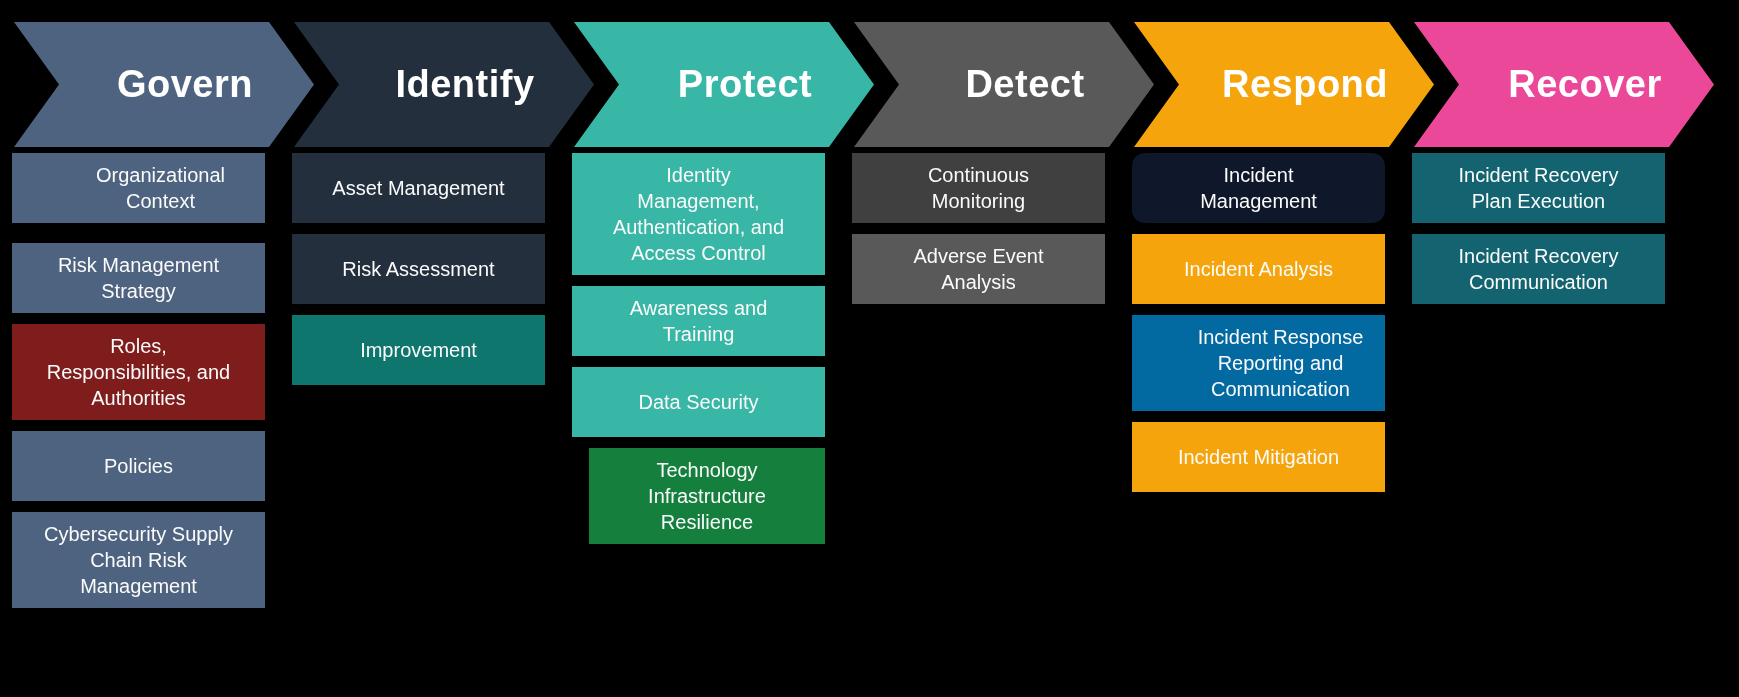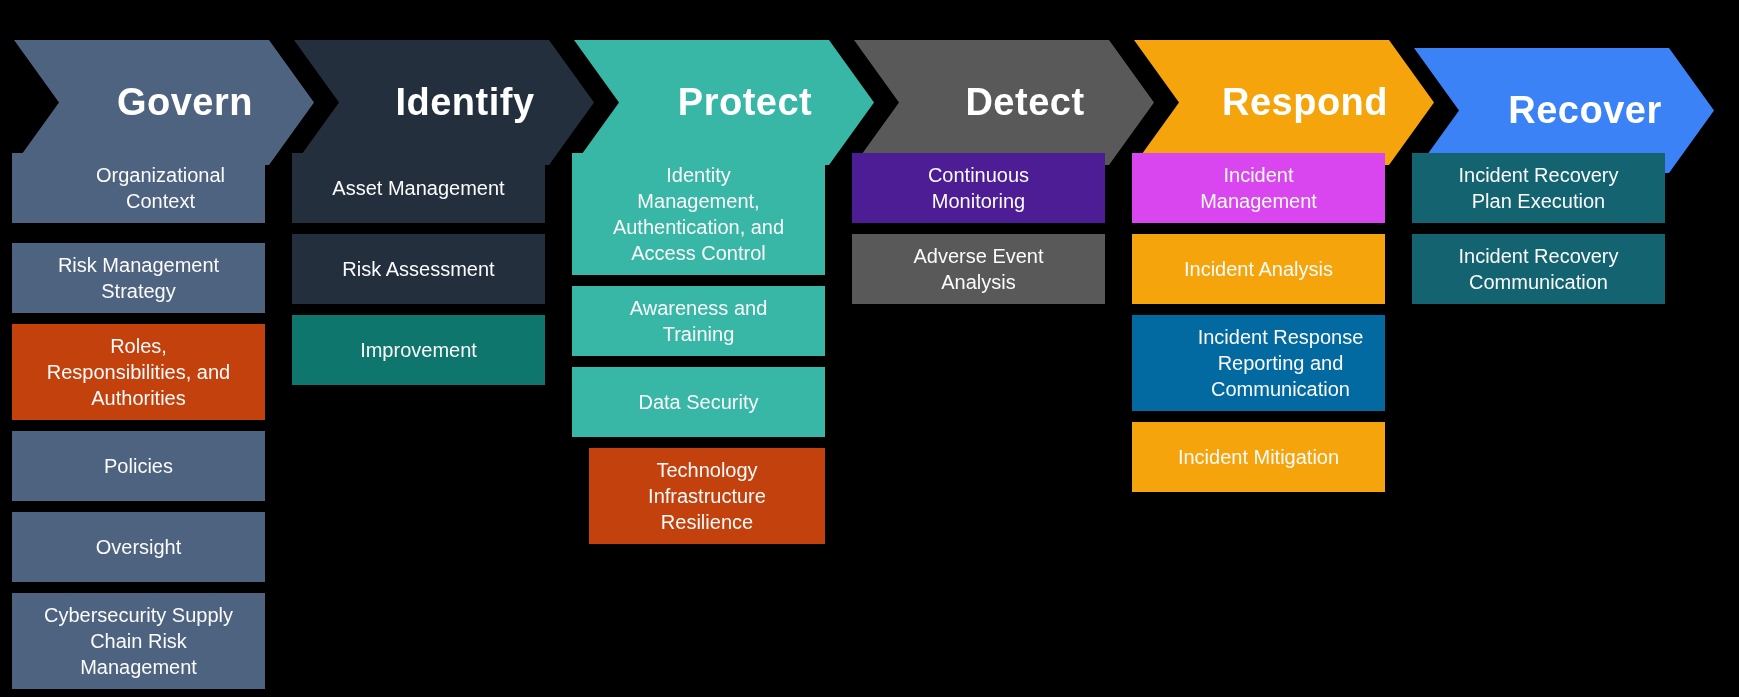--- a/index.html
+++ b/index.html
@@ -22,21 +22,21 @@
   }
   .col-0 { left: 12px; }
   .col-1 { left: 292px; }
   .col-2 { left: 572px; }
   .col-3 { left: 852px; }
   .col-4 { left: 1132px; }
   .col-5 { left: 1412px; }
 
   .chevron {
     position: absolute;
-    top: 40px;
+    top: 22px;
     left: 2px;
     width: 300px;
     height: 125px;
     clip-path: polygon(0 0, 255px 0, 100% 50%, 255px 100%, 0 100%, 45px 50%);
     display: flex;
     align-items: center;
     justify-content: center;
     padding-left: 42px;
     box-sizing: border-box;
   }
@@ -77,25 +77,24 @@
 
   <div class="col col-0">
     <div class="chevron" style="background: rgb(78, 99, 127);">
       <span class="chev-label">Govern</span>
     </div>
     <div class="boxes">
       <div class="box" style="background: rgb(78, 99, 127); padding-left: 48px;">Organizational
 Context</div>
       <div class="box" style="background: rgb(78, 99, 127); margin-top: 20px;">Risk Management
 Strategy</div>
-      <div class="box" style="background: #c2410c;">Roles,
+      <div class="box" style="background: #7f1d1d;">Roles,
 Responsibilities, and
 Authorities</div>
       <div class="box" style="background: rgb(78, 99, 127);">Policies</div>
-      <div class="box" style="background: rgb(78, 99, 127);">Oversight</div>
       <div class="box" style="background: rgb(78, 99, 127);">Cybersecurity Supply
 Chain Risk
 Management</div>
     </div>
   </div>
 
   <div class="col col-1">
     <div class="chevron" style="background: rgb(36, 47, 61);">
       <span class="chev-label">Identify</span>
     </div>
@@ -111,55 +110,55 @@
       <span class="chev-label">Protect</span>
     </div>
     <div class="boxes">
       <div class="box" style="background: rgb(56, 182, 166);">Identity
 Management,
 Authentication, and
 Access Control</div>
       <div class="box" style="background: rgb(56, 182, 166);">Awareness and
 Training</div>
       <div class="box" style="background: rgb(56, 182, 166);">Data Security</div>
-      <div class="box" style="background: #c2410c; margin-left: 17px;">Technology
+      <div class="box" style="background: #15803d; margin-left: 17px;">Technology
 Infrastructure
 Resilience</div>
     </div>
   </div>
 
   <div class="col col-3">
     <div class="chevron" style="background: rgb(89, 89, 89);">
       <span class="chev-label">Detect</span>
     </div>
     <div class="boxes">
-      <div class="box" style="background: #4c1d95;">Continuous
+      <div class="box" style="background: #404040;">Continuous
 Monitoring</div>
       <div class="box" style="background: rgb(89, 89, 89);">Adverse Event
 Analysis</div>
     </div>
   </div>
 
   <div class="col col-4">
     <div class="chevron" style="background: rgb(245, 165, 11);">
       <span class="chev-label">Respond</span>
     </div>
     <div class="boxes">
-      <div class="box" style="background: #d946ef;">Incident
+      <div class="box" style="background: #0f172a; border-radius: 13px;">Incident
 Management</div>
       <div class="box" style="background: rgb(245, 165, 11);">Incident Analysis</div>
       <div class="box" style="background: #0369a1; padding-left: 48px;">Incident Response
 Reporting and
 Communication</div>
       <div class="box" style="background: rgb(245, 165, 11); text-align: right;">Incident Mitigation</div>
     </div>
   </div>
 
   <div class="col col-5">
-    <div class="chevron" style="background: #3b82f6; margin-top: 8px;">
+    <div class="chevron" style="background: #ec4899;">
       <span class="chev-label">Recover</span>
     </div>
     <div class="boxes">
       <div class="box" style="background: rgb(19, 100, 112);">Incident Recovery
 Plan Execution</div>
       <div class="box" style="background: rgb(19, 100, 112);">Incident Recovery
 Communication</div>
     </div>
   </div>
 

